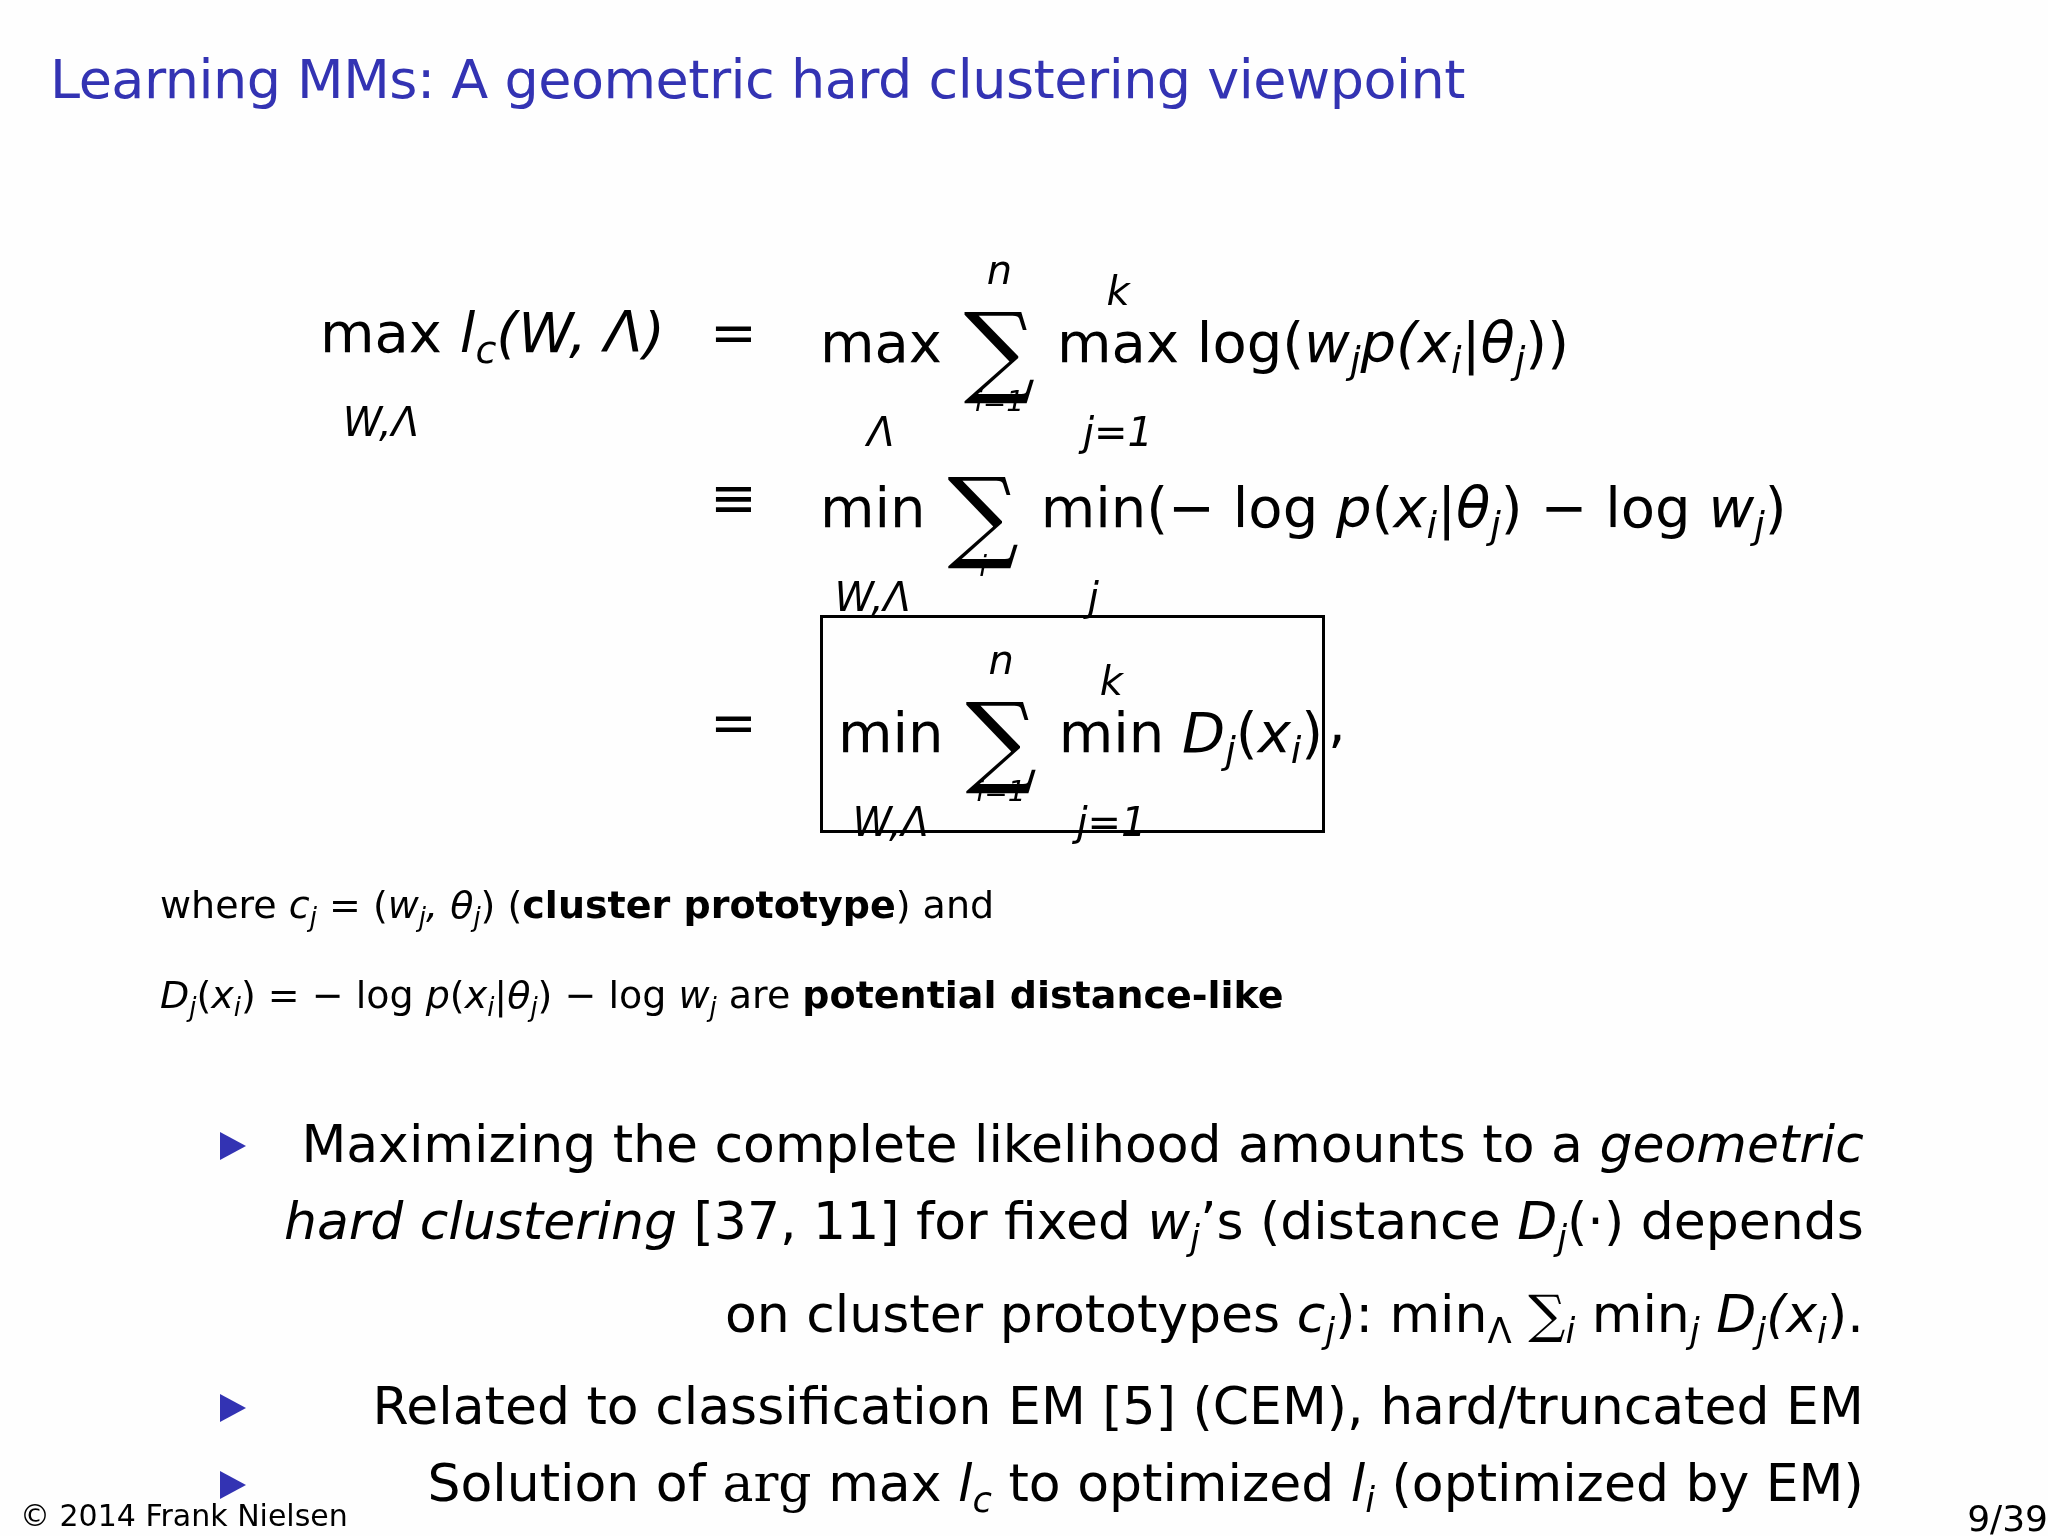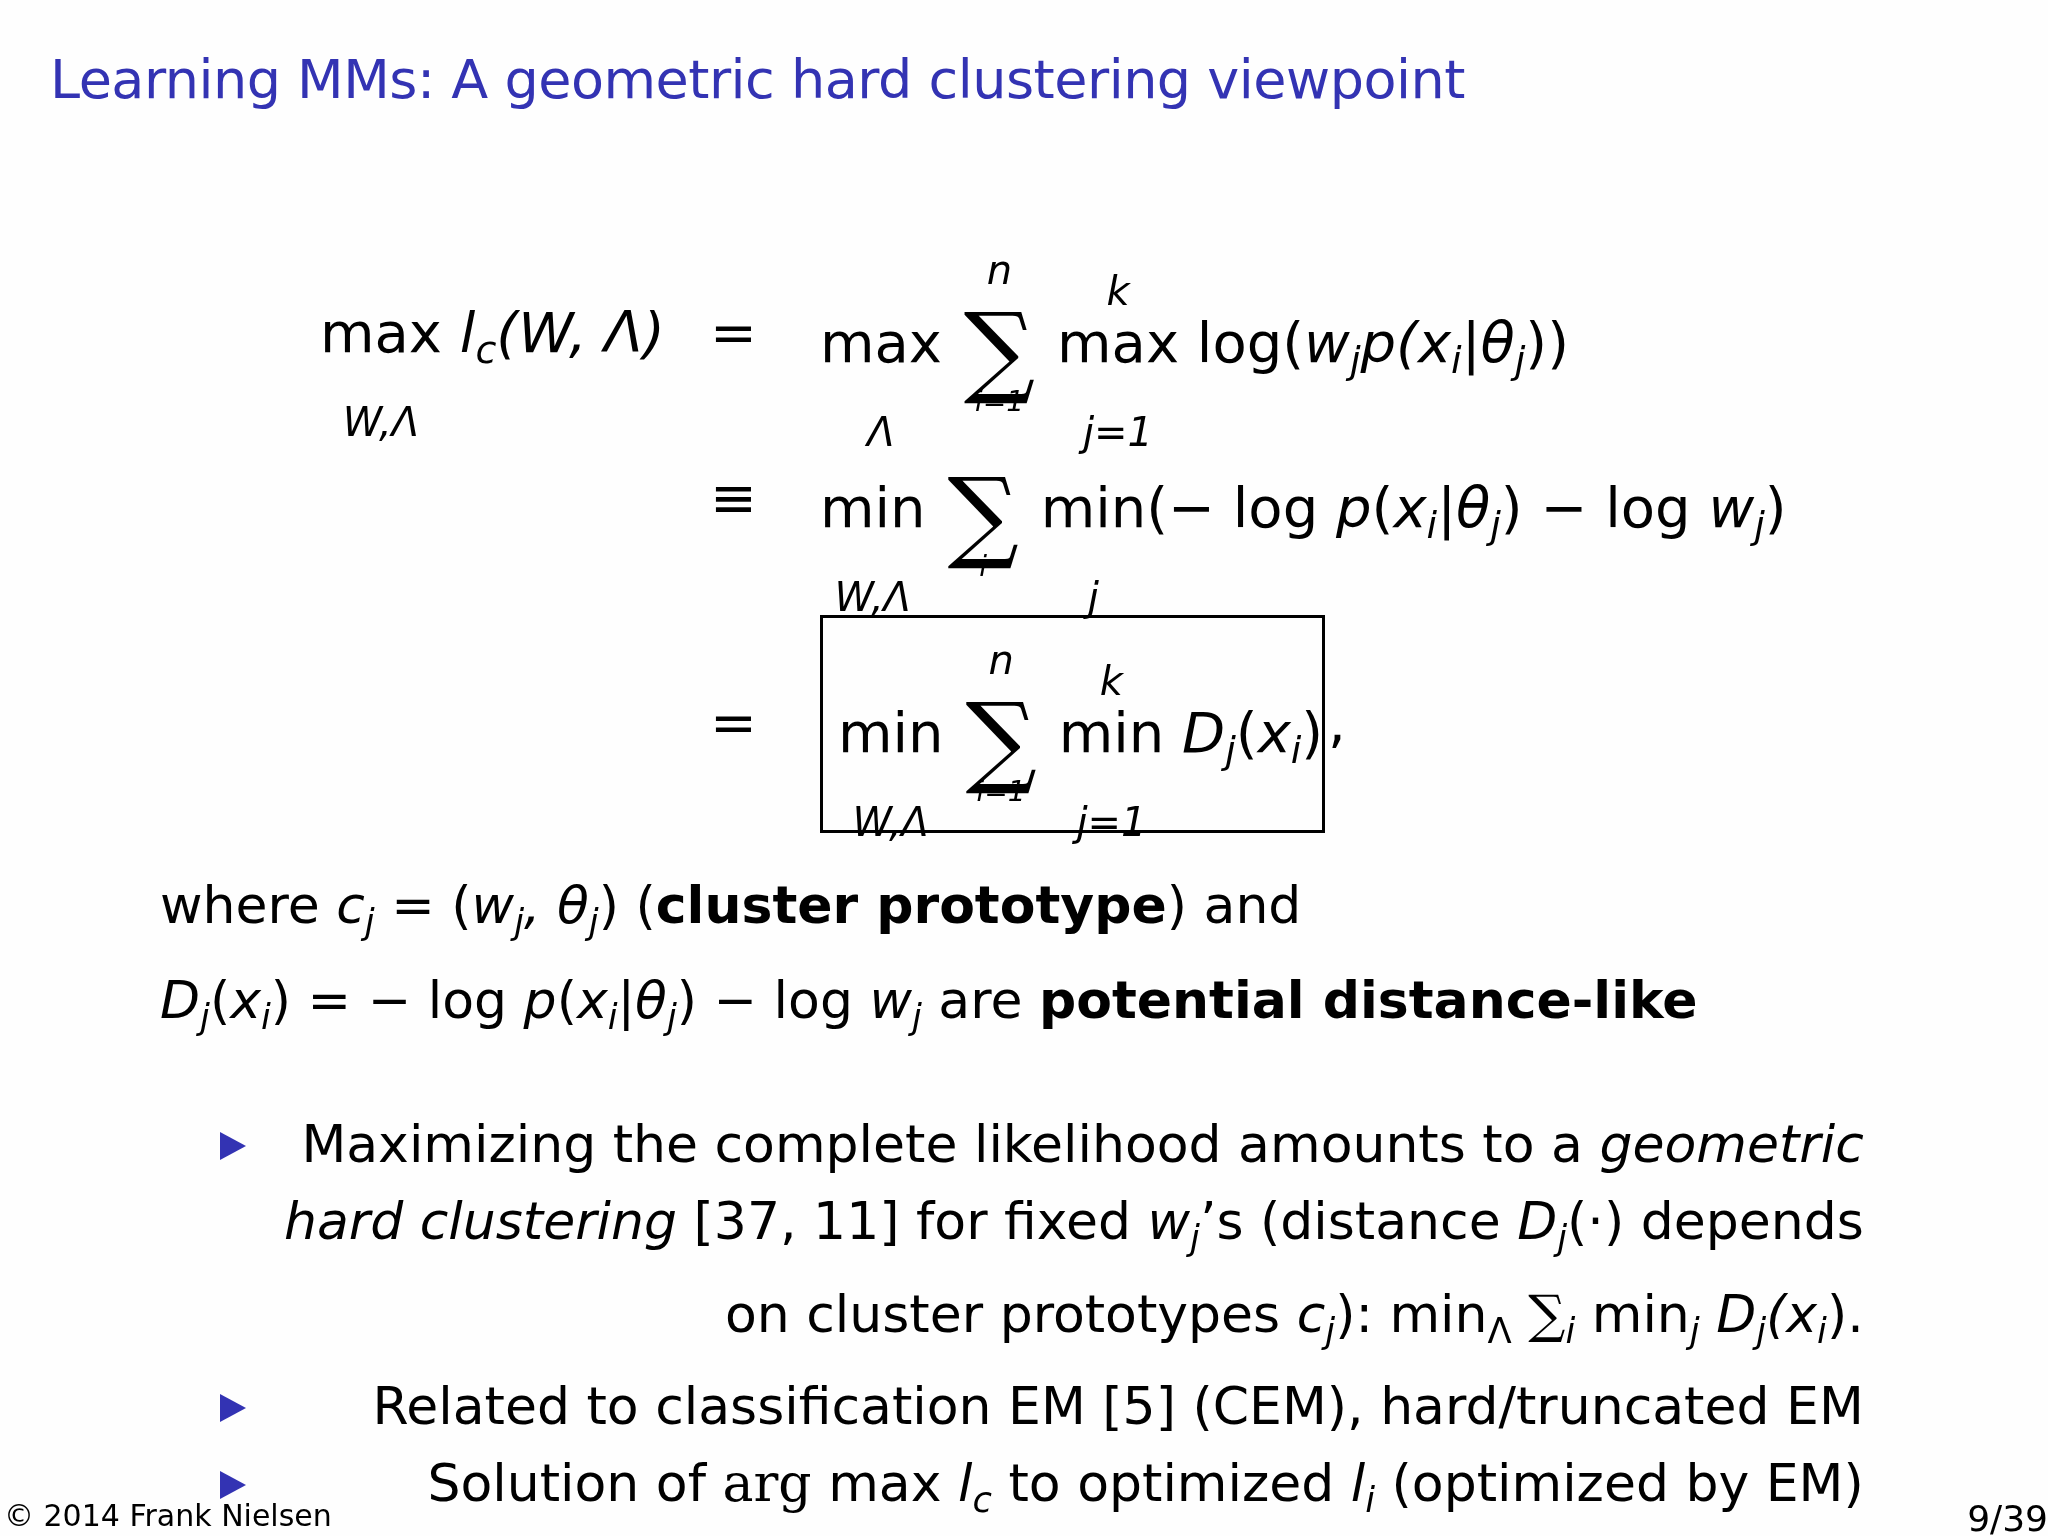--- a/index.html
+++ b/index.html
@@ -121,21 +121,21 @@
       box-sizing: border-box;
     }
     .comma {
       position: absolute;
       left: 1028px;
     }
     .para {
       position: absolute;
       left: 160px;
       top: 866px;
-      font-size: 52px;
+      font-size: 38px;
       line-height: 78px;
       white-space: nowrap;
     }
     .para b { font-weight: bold; }
     .bullets {
       position: absolute;
       left: 220px;
       top: 1106px;
       font-size: 52px;
       line-height: 77px;
@@ -154,21 +154,21 @@
       left: 0;
       top: 26px;
       width: 0;
       height: 0;
       border-top: 14px solid transparent;
       border-bottom: 14px solid transparent;
       border-left: 26px solid #3333b3;
     }
     .footer-left {
       position: absolute;
-      left: 4px;
+      left: 20px;
       top: 1498px;
       font-size: 30px;
       white-space: nowrap;
     }
     .footer-right {
       position: absolute;
       right: 0;
       top: 1498px;
       font-size: 36px;
       white-space: nowrap;

